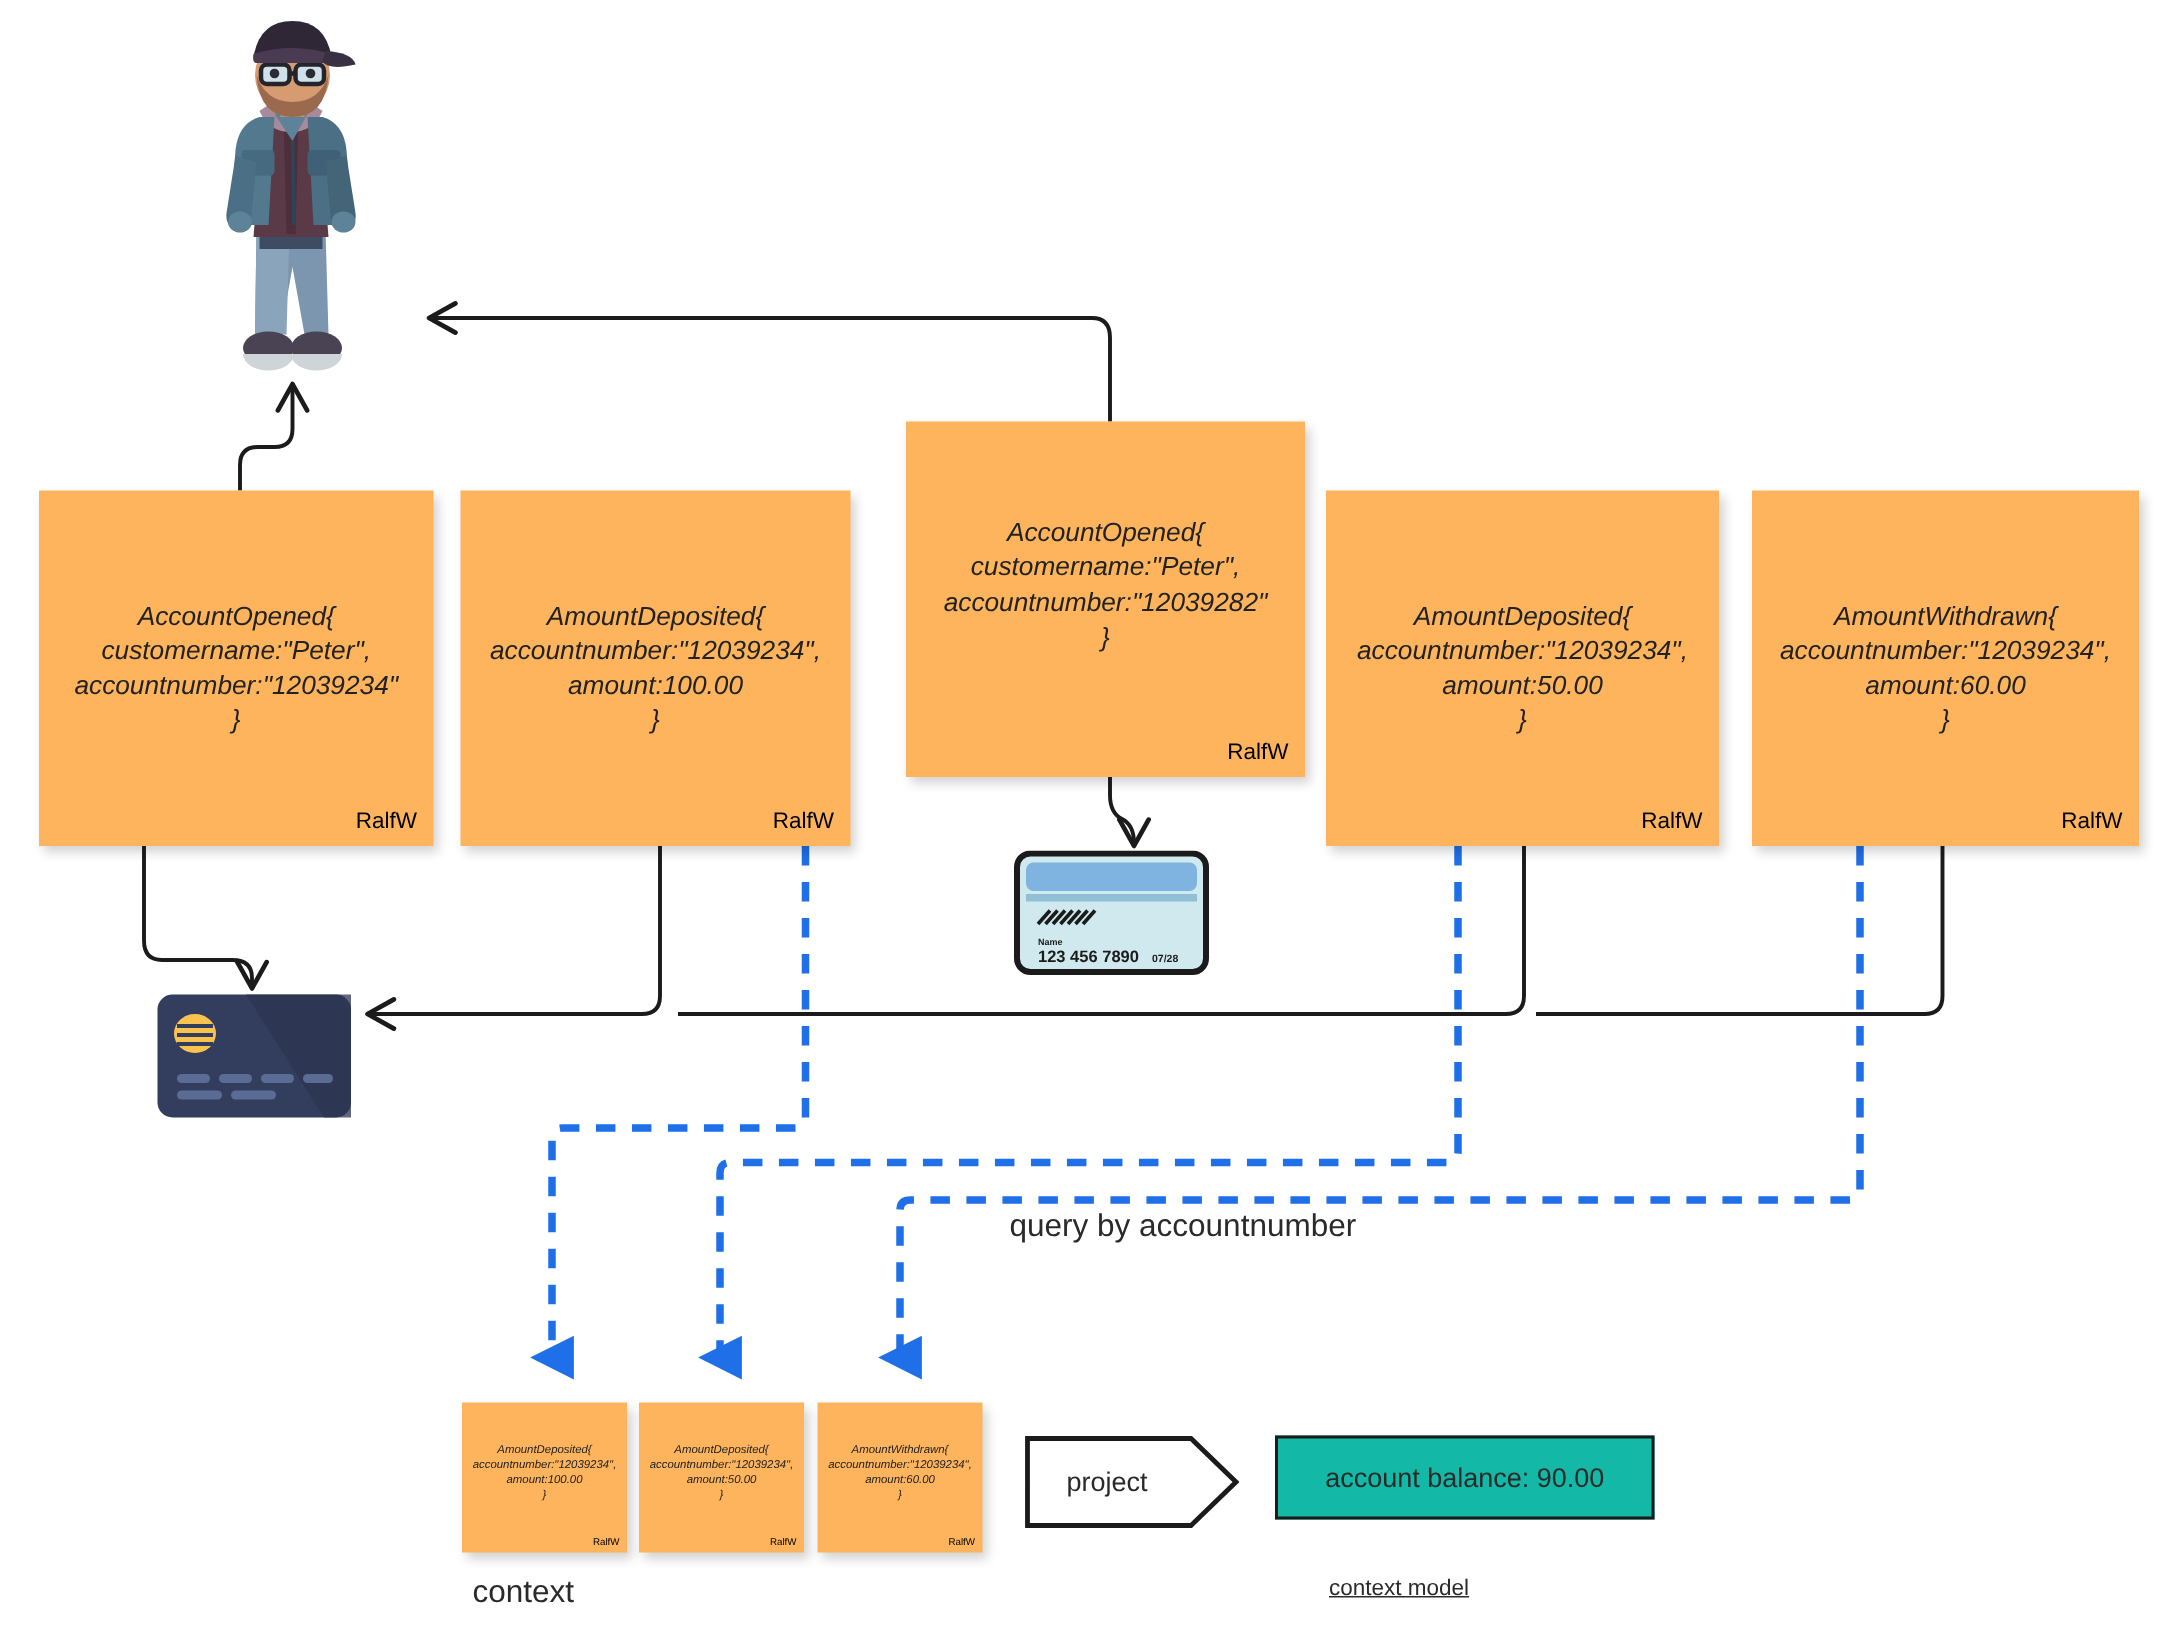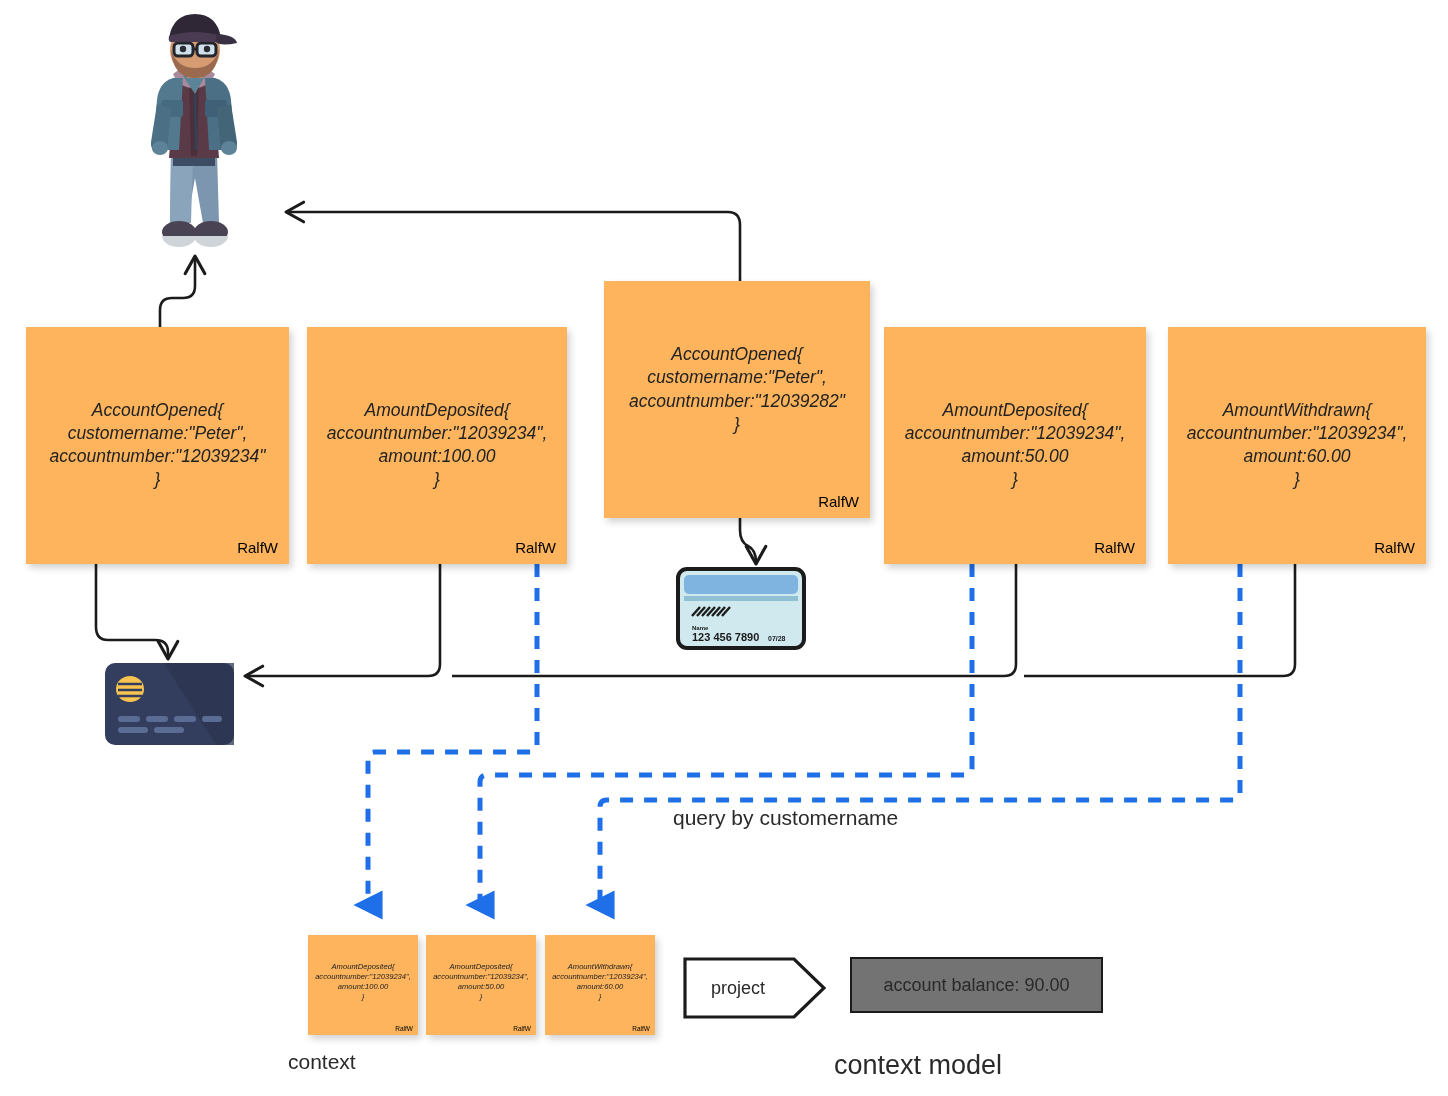--- a/index.html
+++ b/index.html
@@ -77,22 +77,22 @@
   #ctx-note-3 .note-body { top: 47%; }
 
   
   .plain-label {
     position: absolute;
     font-size: 20px;
     color: #2a2a2a;
     white-space: nowrap;
   }
   #label-query  { left: 673px; top: 806px; font-size: 21px; }
-  #label-context { left: 288px; top: 1050px; font-size: 21px; }
-  #label-context-model { left: 834px; top: 1050px; font-size: 27px; }
+  #label-context { left: 315px; top: 1050px; font-size: 21px; }
+  #label-context-model { left: 886px; top: 1050px; font-size: 15px; text-decoration: underline; }
 
   
   #project-shape {
     position: absolute;
     left: 683px; top: 957px;
     width: 143px; height: 48px;
   }
   #project-shape .chev-label {
     position: absolute;
     left: 0; top: 0;
@@ -100,21 +100,21 @@
     display: flex; align-items: center; justify-content: center;
     font-size: 18px;
     color: #2a2a2a;
   }
   
   #balance-box {
     position: absolute;
     left: 850px; top: 957px;
     width: 253px; height: 56px;
     border: 2.5px solid #1b1b1b;
-    background: #737373;
+    background: #14b8a6;
     display: flex;
     align-items: center;
     justify-content: center;
     font-size: 18px;
     color: #2a2a2a;
     box-sizing: border-box;
   }
 
   
   #person {
@@ -312,17 +312,17 @@
     <svg viewBox="0 0 143 62" width="143" height="62" xmlns="http://www.w3.org/2000/svg">
       <path d="M2,2 L111,2 L141,31 L111,60 L2,60 Z" fill="#ffffff" stroke="#1b1b1b" stroke-width="3.2" stroke-linejoin="miter"></path>
     </svg>
     <div class="chev-label">project</div>
   </div>
 
   <div id="balance-box">
     <span>account balance: 90.00</span>
   </div>
 
-  <div class="plain-label" id="label-query">query by customername</div>
+  <div class="plain-label" id="label-query">query by accountnumber</div>
   <div class="plain-label" id="label-context">context</div>
   <div class="plain-label" id="label-context-model">context model</div>
 
 </div>
 
 </body></html>

